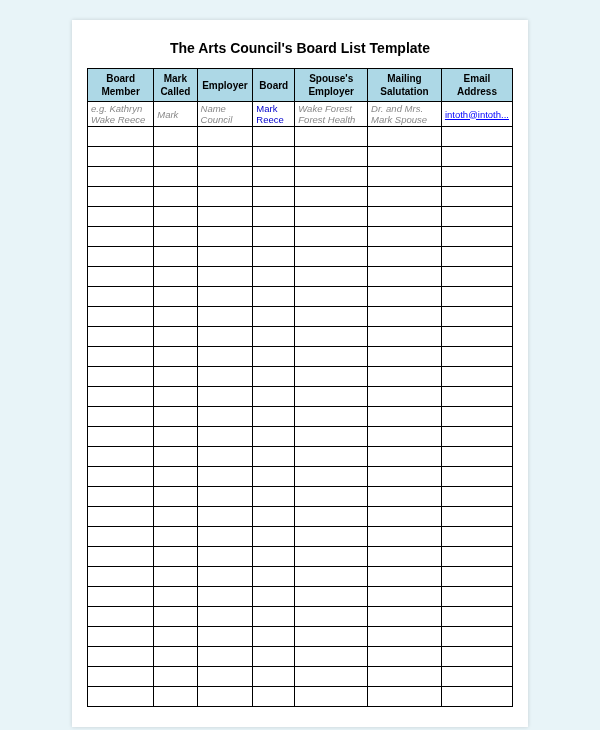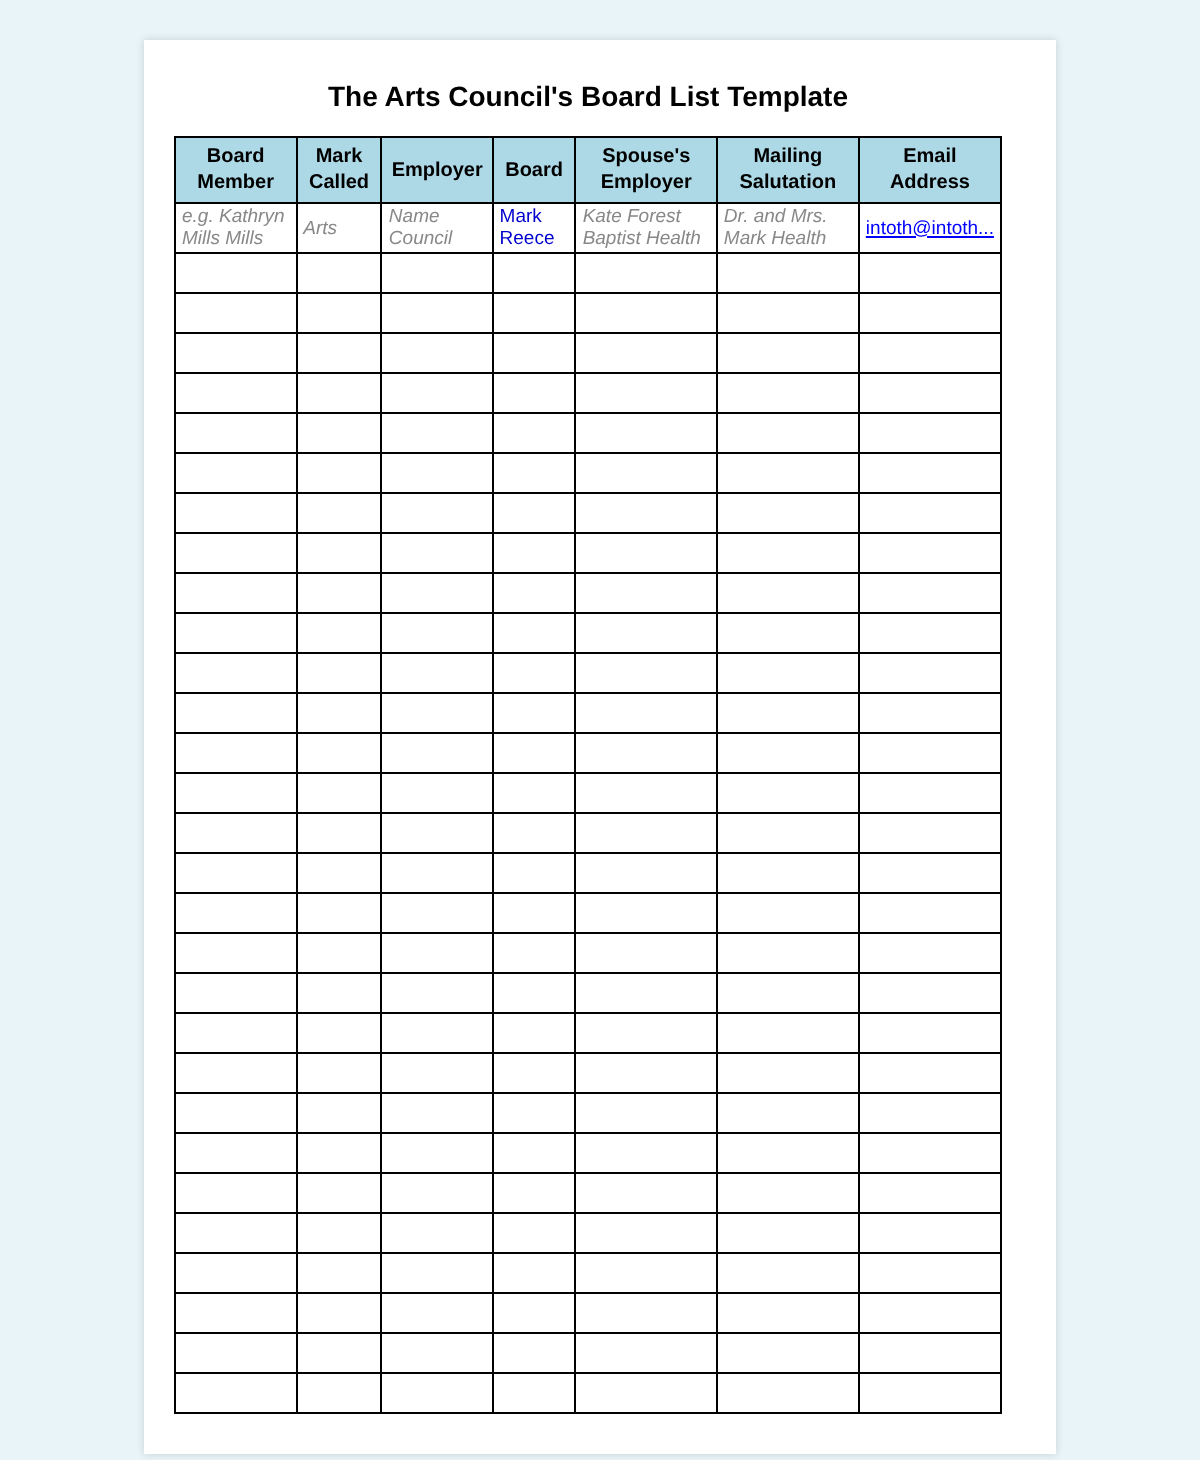--- a/index.html
+++ b/index.html
@@ -12,21 +12,21 @@
       display: flex;
       justify-content: center;
       align-items: flex-start;
       min-height: 730px;
       font-family: Arial, sans-serif;
       padding: 20px;
     }
     .page-container {
       background: white;
       width: 456px;
-      padding: 20px 27px 20px 15px;
+      padding: 20px 15px 20px 15px;
       box-shadow: 0 0 4px rgba(0,0,0,0.15);
     }
     .page-title {
       text-align: center;
       font-size: 14px;
       font-weight: bold;
       margin-bottom: 12px;
       color: #000;
     }
     .board-table {
@@ -76,26 +76,26 @@
         <th>Mark Called</th>
         <th>Employer</th>
         <th>Board</th>
         <th>Spouse's<br>Employer</th>
         <th>Mailing<br>Salutation</th>
         <th>Email<br>Address</th>
       </tr>
     </thead>
     <tbody>
       <tr>
-        <td class="example-text">e.g. Kathryn Mills Mills</td>
-        <td class="example-text">Arts</td>
+        <td class="example-text">e.g. Kathryn Wake Reece</td>
+        <td class="example-text">Mark</td>
         <td class="example-text">Name Council</td>
         <td class="blue-text">Mark Reece</td>
-        <td class="example-text">Kate Forest Baptist Health</td>
-        <td class="example-text">Dr. and Mrs. Mark Health</td>
+        <td class="example-text">Wake Forest Forest Health</td>
+        <td class="example-text">Dr. and Mrs. Mark Spouse</td>
         <td class="link-text">intoth@intoth...</td>
       </tr>
 
       <tr>
           <td></td>
           <td></td>
           <td></td>
           <td></td>
           <td></td>
           <td></td>

